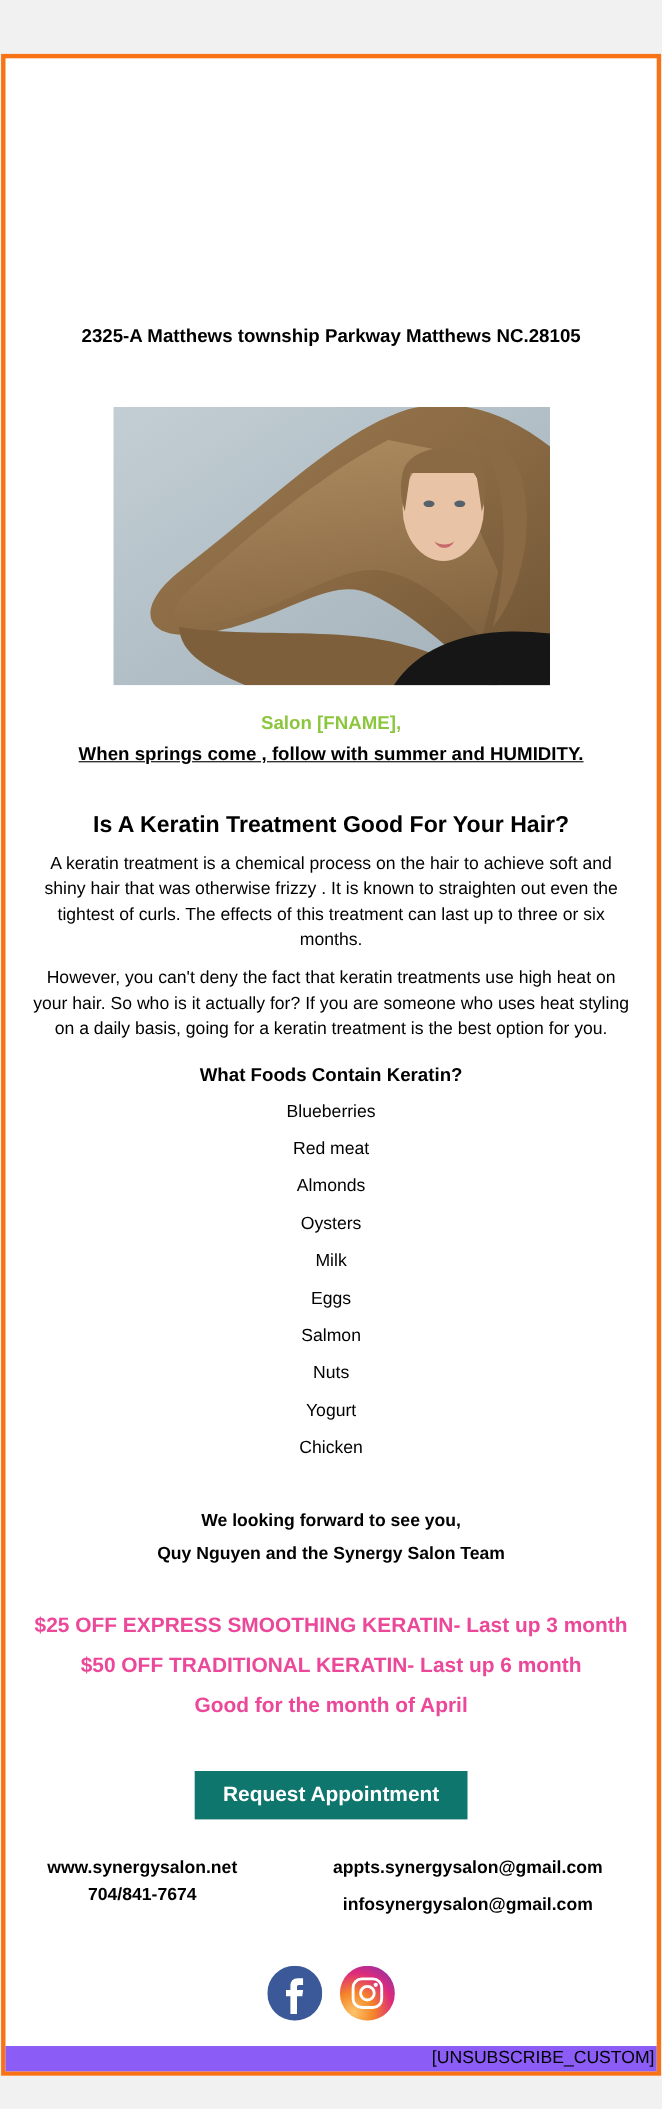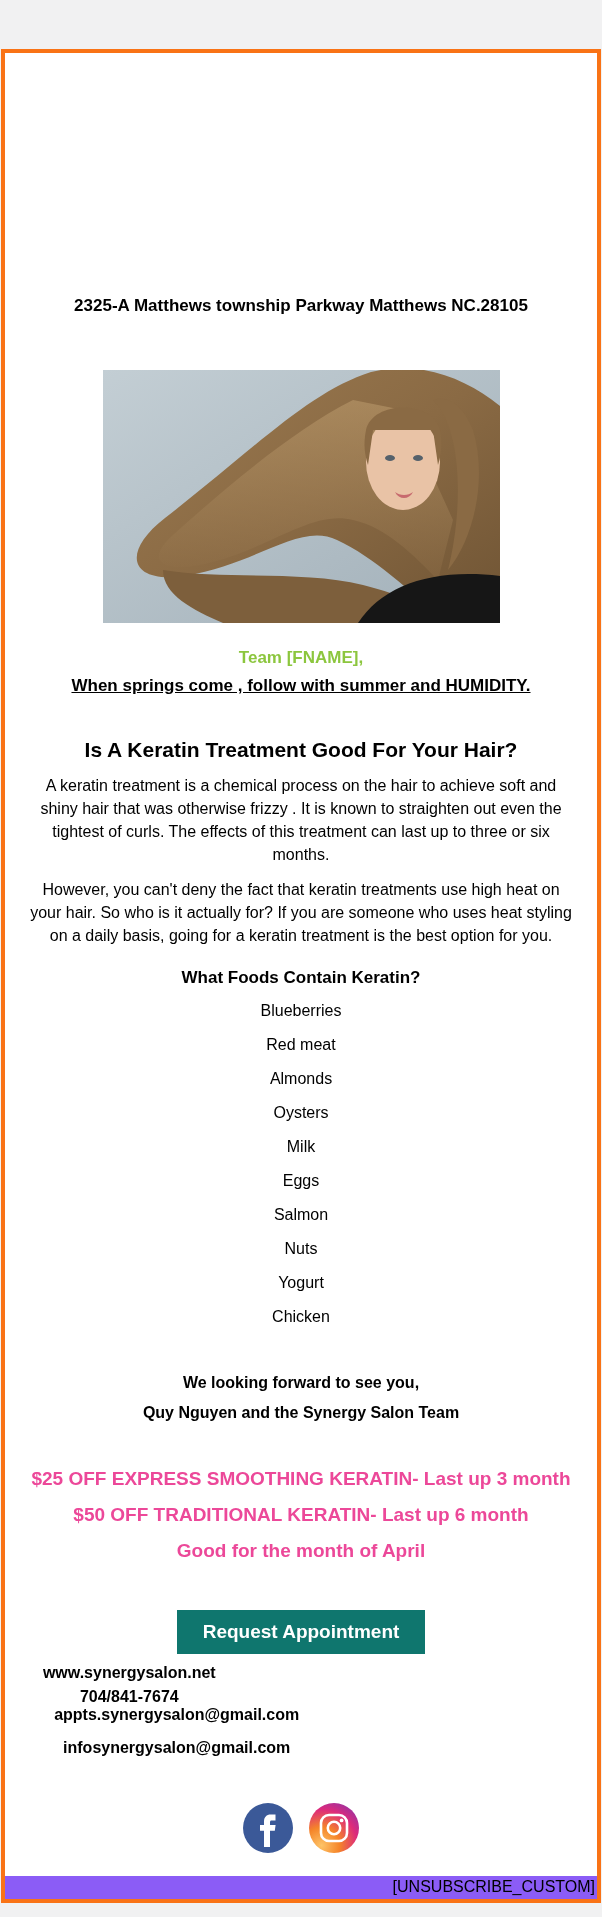--- a/index.html
+++ b/index.html
@@ -90,23 +90,22 @@
     font-family: "Liberation Sans", sans-serif;
     font-size: 19px;
     font-weight: bold;
     border: none;
     padding: 11px 0;
     width: 248px;
     cursor: pointer;
   }
   .footer-cols {
     display: flex;
-    margin-top: 10px;
+    margin-top: 36px;
     text-align: center;
-    flex-direction: column;
   }
   .footer-left { width: 42%; }
   .footer-right { width: 58%; }
   .footer-line {
     font-size: 16px;
     font-weight: bold;
   }
   .footer-left .footer-line + .footer-line { margin-top: 6px; }
   .footer-right .footer-line + .footer-line { margin-top: 15px; }
   .social-row {
@@ -160,21 +159,21 @@
         <ellipse cx="287" cy="88" rx="5" ry="3" fill="#55616b"></ellipse>
         <ellipse cx="315" cy="88" rx="5" ry="3" fill="#55616b"></ellipse>
         <path d="M292,122 C297,126 305,126 310,122 C306,130 296,130 292,122 Z" fill="#c76a6e"></path>
 
         <path d="M330,30 C360,60 360,140 345,200 C370,170 385,110 370,60 C360,35 345,25 330,30 Z" fill="#8a6a44"></path>
 
         <path d="M255,253 C280,215 330,198 397,206 L397,253 Z" fill="#161616"></path>
       </svg>
     </div>
 
-    <div class="greeting">Team [FNAME],</div>
+    <div class="greeting">Salon [FNAME],</div>
     <div class="intro-line">When springs come , follow with summer and HUMIDITY.</div>
 
     <div class="section-title">Is A Keratin Treatment Good For Your Hair?</div>
     <p class="para">A keratin treatment is a chemical process on the hair to achieve soft and shiny hair that was otherwise frizzy . It is known to straighten out even the tightest of curls. The effects of this treatment can last up to three or six months.</p>
     <p class="para">However, you can't deny the fact that keratin treatments use high heat on your hair. So who is it actually for? If you are someone who uses heat styling on a daily basis, going for a keratin treatment is the best option for you.</p>
 
     <div class="foods-title">What Foods Contain Keratin?</div>
     <div class="food-item">Blueberries</div>
     <div class="food-item">Red meat</div>
     <div class="food-item">Almonds</div>

